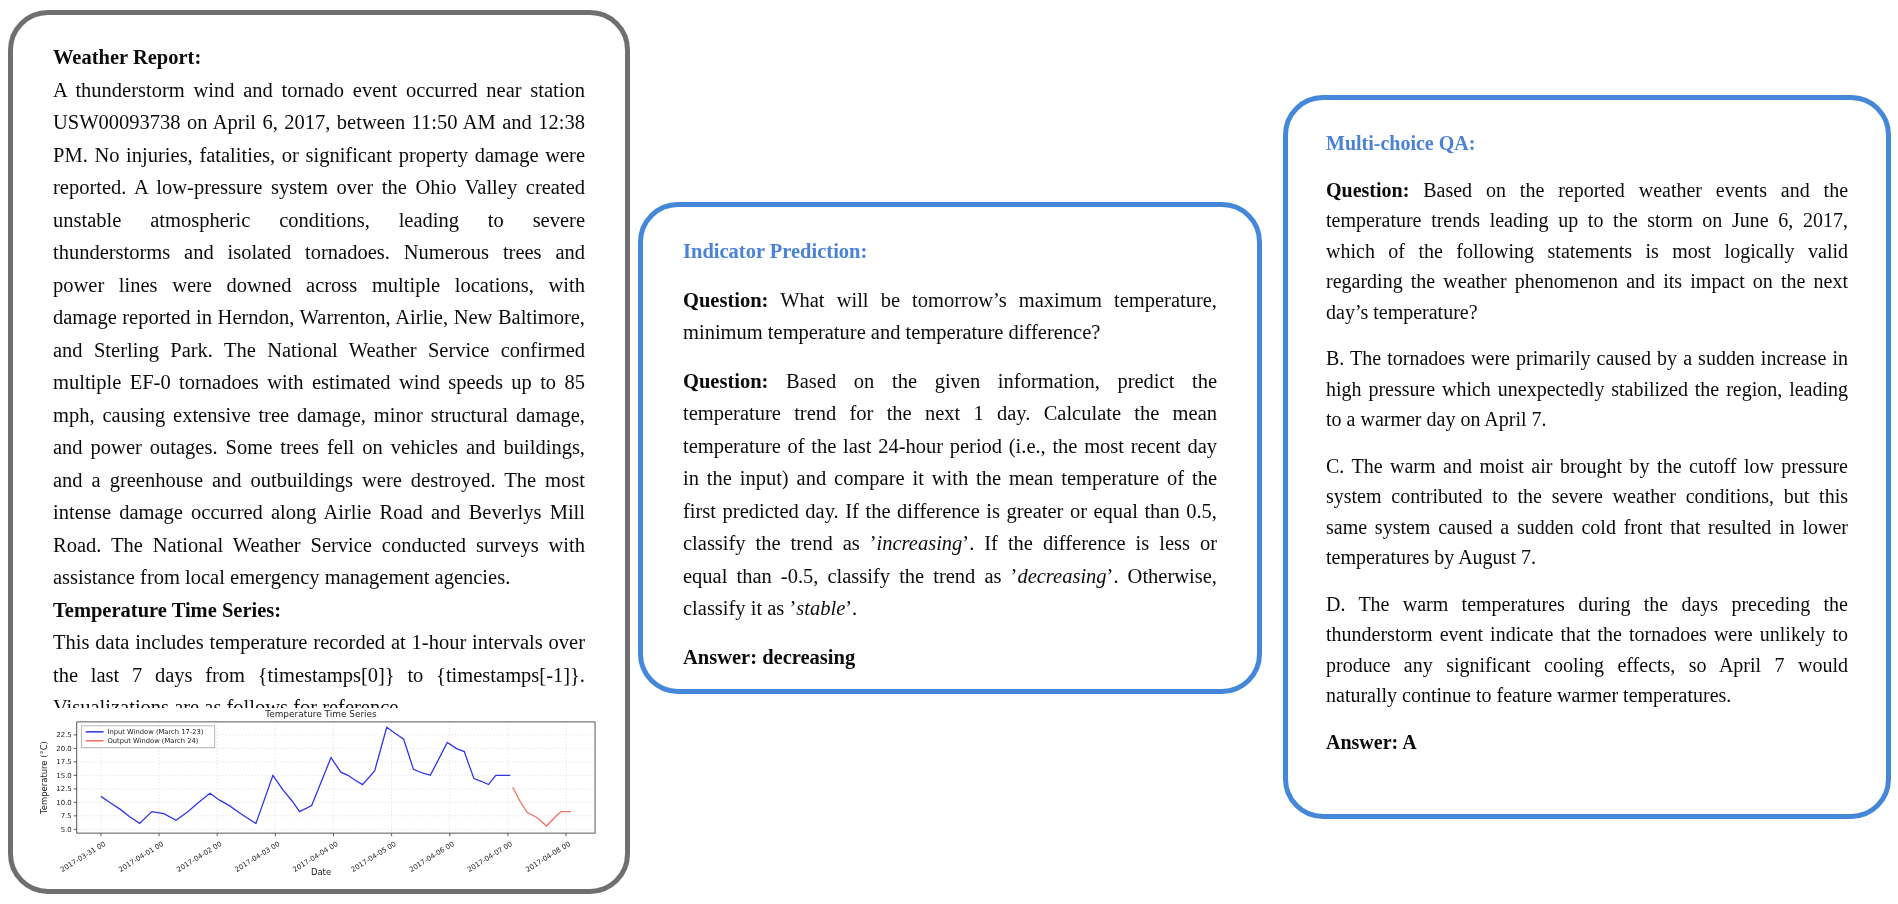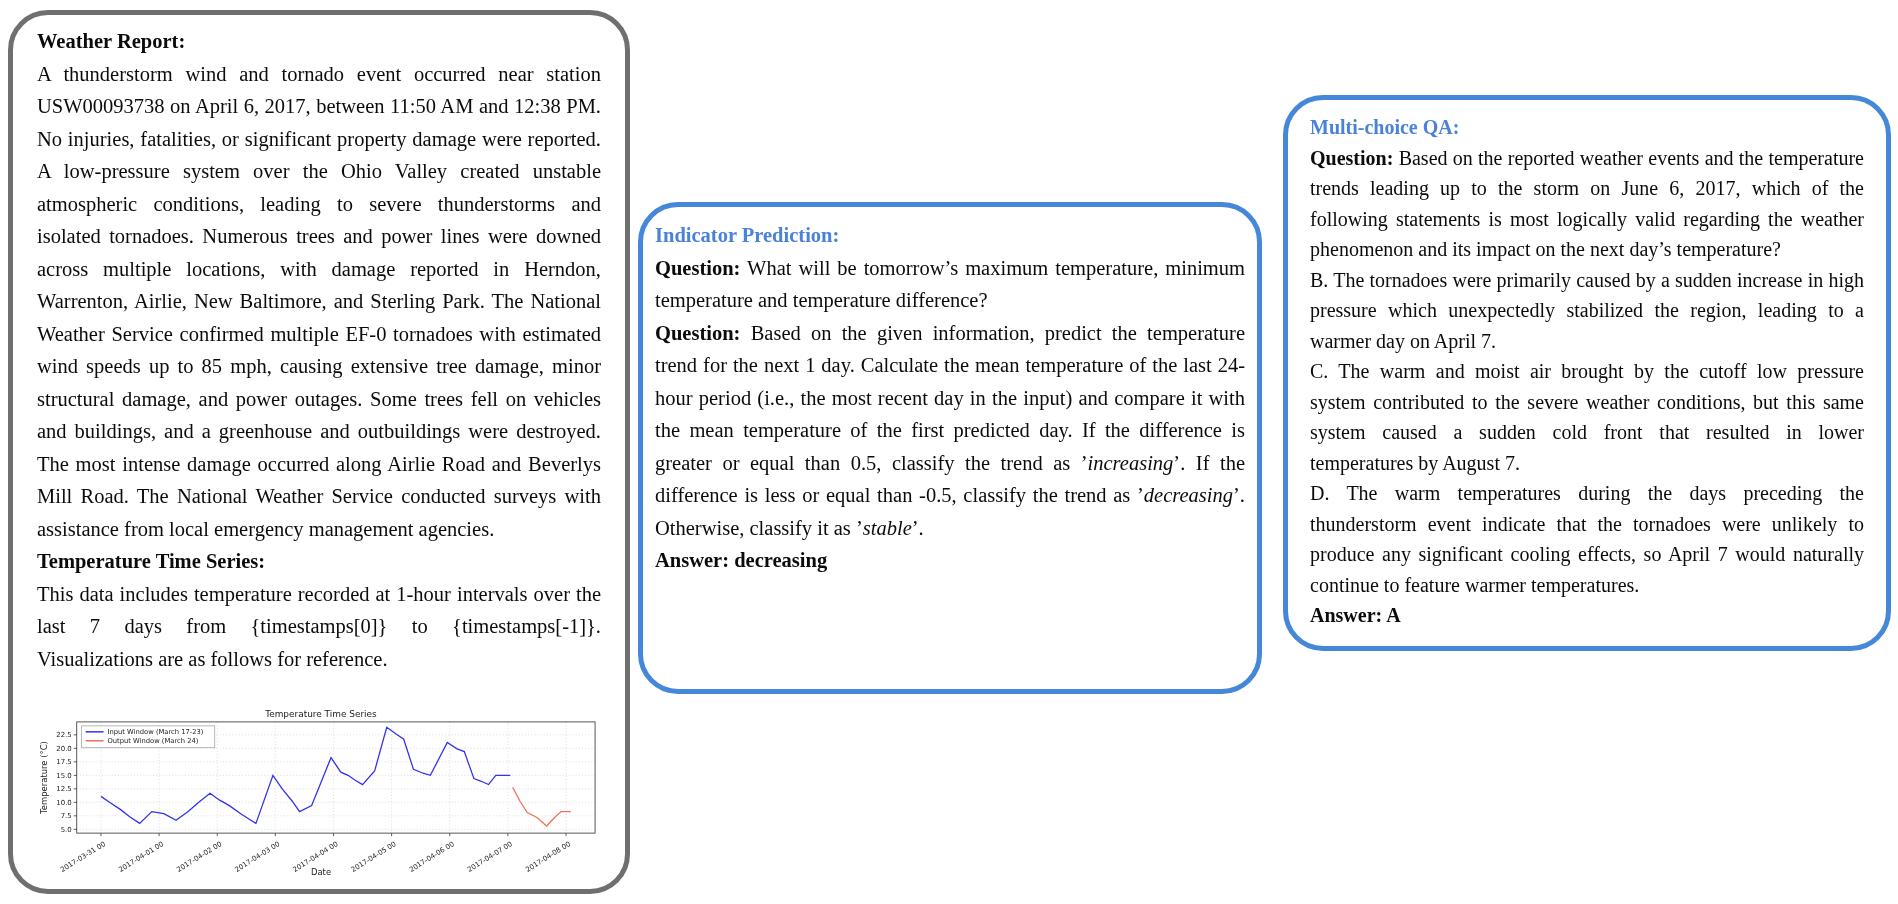--- a/index.html
+++ b/index.html
@@ -2,23 +2,23 @@
 <html><head>
 <meta charset="utf-8">
 <style>
   html,body{margin:0;padding:0;background:#ffffff;}
   body{width:1898px;height:904px;position:relative;overflow:hidden;
        font-family:"Liberation Serif","DejaVu Serif",serif;color:#0b0b0b;}
   .panel{position:absolute;box-sizing:border-box;border-radius:40px;background:#fff;overflow:hidden;}
   .panel-gray{border:5px solid #6f6f6f;}
   .panel-blue{border:5px solid #4587d8;}
   #weather-panel{left:8px;top:10px;width:622px;height:884px;padding:10px 24px;}
-  #prediction-panel{left:638px;top:202px;width:624px;height:492px;padding:12px 12px;}
-  #mcqa-panel{left:1283px;top:95px;width:608px;height:556px;padding:12px 22px;}
-  p{margin:0;font-size:20.5px;line-height:32.5px;text-align:justify;}
+  #prediction-panel{left:638px;top:202px;width:624px;height:492px;padding:12px 24px;}
+  #mcqa-panel{left:1283px;top:95px;width:608px;height:724px;padding:12px 22px;}
+  p{margin:16px;font-size:20.5px;line-height:32.5px;text-align:justify;}
   #mcqa-panel p{font-size:20px;line-height:30.5px;}
   .blue-heading{color:#4a82d8;font-weight:bold;}
   b{font-weight:bold;}
   .bold-para{font-weight:bold;}
   .section2{margin-top:17px;}
   .chart-wrap{position:absolute;left:24px;right:20px;bottom:10px;background:#fff;}
   .chart-wrap svg{display:block;width:100%;height:auto;}
 </style>
 </head>
 <body>

